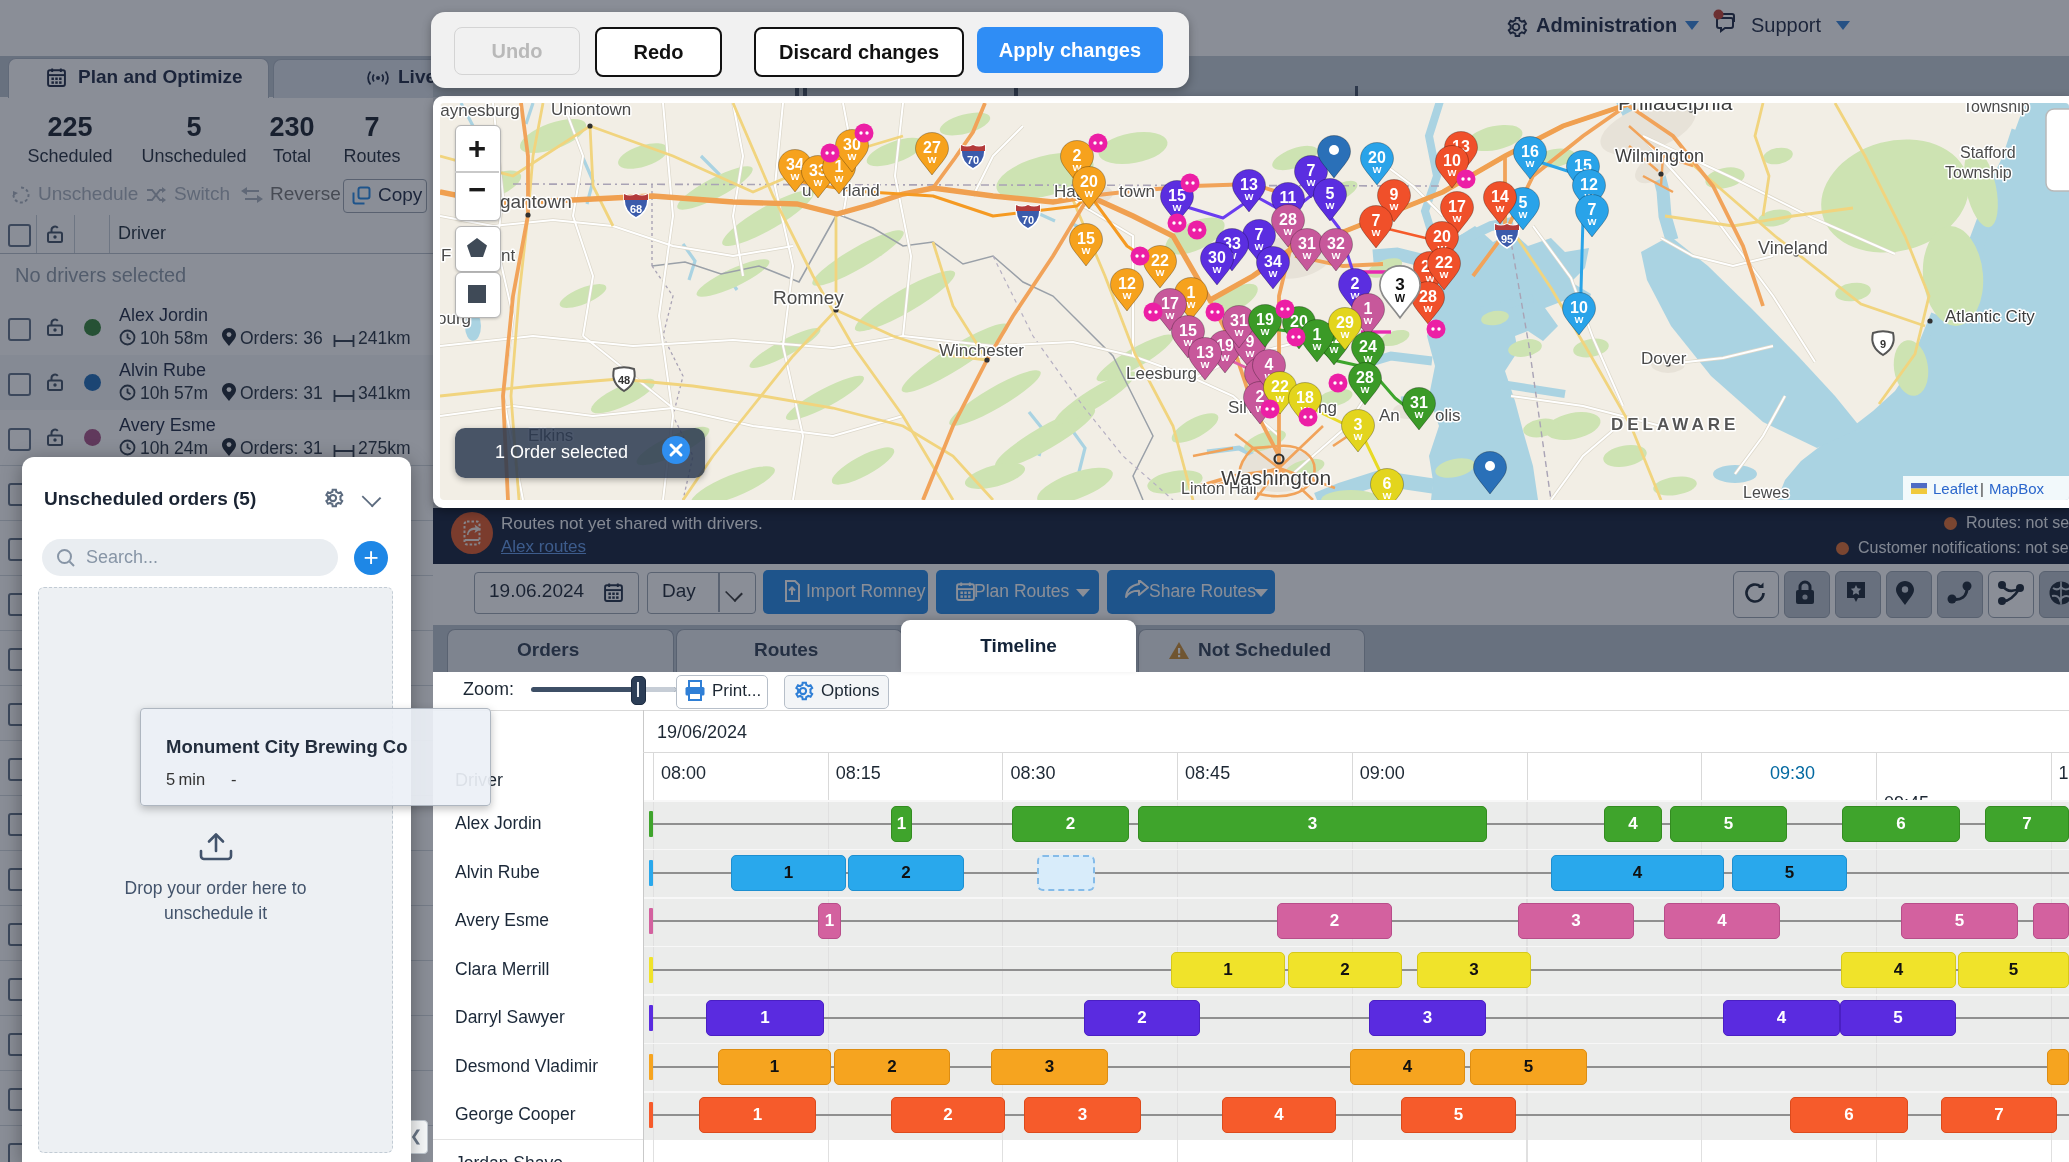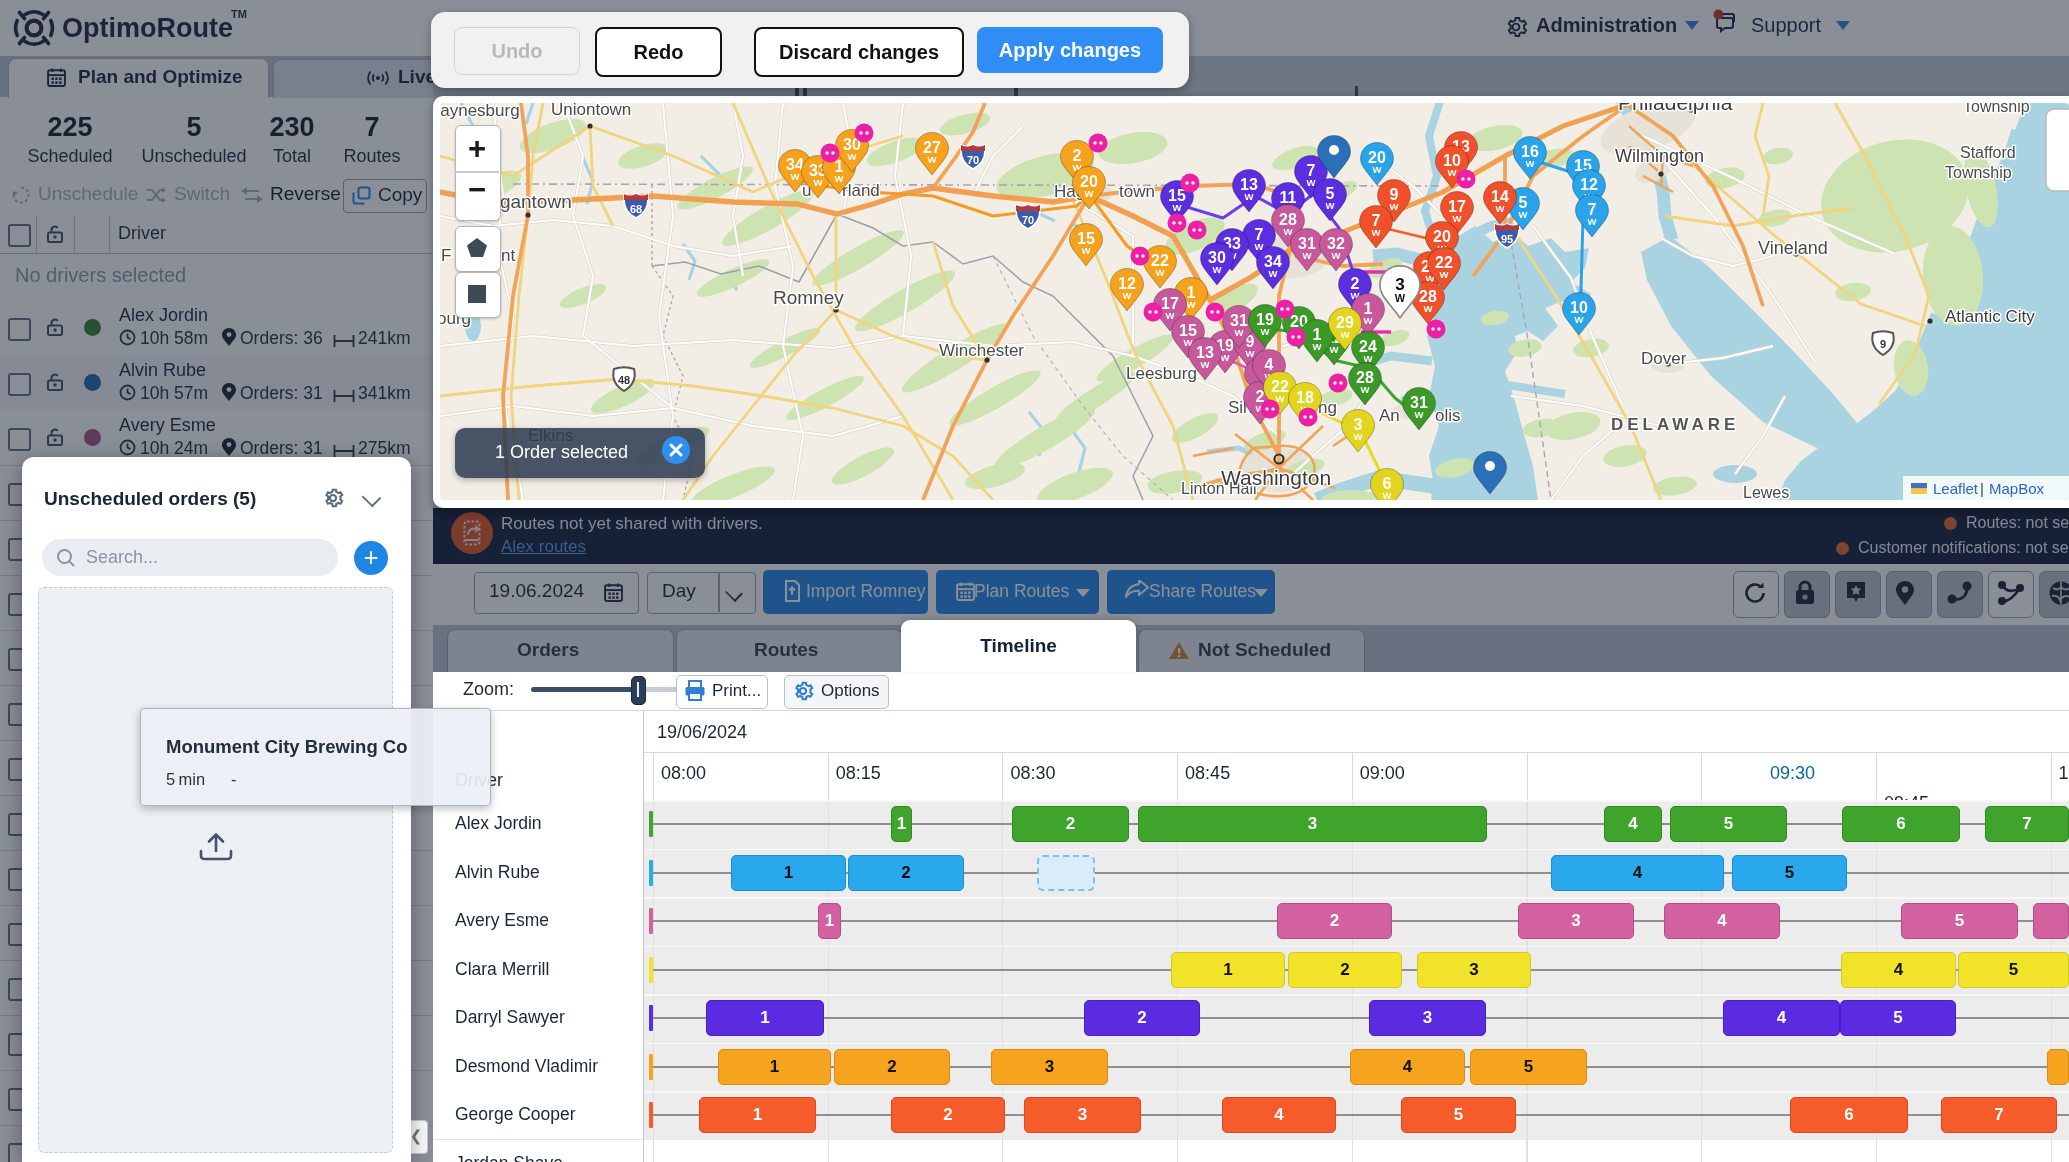--- a/index.html
+++ b/index.html
@@ -5,35 +5,20 @@
 body{width:2069px;height:1162px;overflow:hidden;font-family:"Liberation Sans",sans-serif;background:#fff;position:relative;}
 .abs{position:absolute;}
 .stage{position:absolute;left:0;top:0;width:2069px;height:1162px;overflow:hidden;}
 .dim{position:absolute;left:0;top:0;width:2069px;height:1162px;background:rgba(30,39,56,0.52);z-index:20;}
 .chk{border:2px solid #5d6e84;border-radius:3px;background:#fff;}
 </style></head>
 <body>
 <div class="stage">
 <div class="abs" style="left:0;top:0;width:2069px;height:1162px;background:#e8ecf0;"></div>
     <div class="abs" style="left:0;top:0;width:2069px;height:56px;background:#ffffff;"></div>
-    <div class="abs" style="left:12px;top:6px;width:240px;height:44px;"><svg width="245" height="44" viewBox="0 0 245 44">
-<g stroke="#17233d" stroke-width="3.6" fill="none" stroke-linecap="round">
-<circle cx="22" cy="22" r="7.4" stroke-width="4.2"></circle>
-<path d="M13 8.5 A17 17 0 0 1 31 8.5"></path>
-<path d="M13 35.5 A17 17 0 0 0 31 35.5"></path>
-<path d="M7.5 6.5 L12.5 12.5"></path>
-          <path d="M36.5 6.5 L31.5 12.5"></path>
-<path d="M7.5 37.5 L12.5 31.5"></path>
-          <path d="M36.5 37.5 L31.5 31.5"></path>
-<path d="M5.2 14.5 A19 19 0 0 0 5.2 29.5"></path>
-<path d="M38.8 14.5 A19 19 0 0 1 38.8 29.5"></path>
-</g>
-<text x="50" y="31" font-family="Liberation Sans,sans-serif" font-size="27" font-weight="bold" fill="#17233d">OptimoRoute</text>
-<text x="219" y="12" font-family="Liberation Sans,sans-serif" font-size="11" font-weight="bold" fill="#17233d">TM</text>
-</svg></div>
     <div class="abs" style="left:1504px;top:15px;width:24px;height:24px;"><svg width="24" height="24" viewBox="0 0 24 24">
         <path fill="none" stroke="#17233d" stroke-width="1.9" d="M12 8.6a3.4 3.4 0 1 0 0 6.8 3.4 3.4 0 0 0 0-6.8zm8.2 3.4c0 .6-.05 1.1-.15 1.6l2 1.55-1.8 3.1-2.35-.95c-.8.65-1.4 1-2.35 1.35L15.2 21h-3.6l-.35-2.35c-.95-.35-1.55-.7-2.35-1.35l-2.35.95-1.8-3.1 2-1.55a8.3 8.3 0 0 1 0-3.2l-2-1.55 1.8-3.1 2.35.95c.8-.65 1.4-1 2.35-1.35L11.6 3h3.6l.35 2.35c.95.35 1.55.7 2.35 1.35l2.35-.95 1.8 3.1-2 1.55c.1.5.15 1 .15 1.6z"></path>
       </svg></div>
     <div class="abs" style="left:1536px;top:14px;font-size:20px;font-weight:bold;color:#17233d;text-align:right;">Administration</div>
     <div class="abs" style="left:1685px;top:21px;width:0;height:0;border-left:7px solid transparent;border-right:7px solid transparent;border-top:9px solid #2e7fd8;"></div>
     <div class="abs" style="left:1712px;top:9px;width:26px;height:26px;"><svg width="26" height="26" viewBox="0 0 26 26">
         <g fill="none" stroke="#17233d" stroke-width="2">
           <path d="M7 9h12a2 2 0 0 1 2 2v6a2 2 0 0 1-2 2h-6l-4 3v-3H7a2 2 0 0 1-2-2v-6a2 2 0 0 1 2-2z"></path>
           <path d="M9 9V7a2 2 0 0 1 2-2h9a2 2 0 0 1 2 2v6"></path>
         </g>
@@ -98,21 +83,21 @@
     <div class="abs" style="left:241px;top:187px;width:22px;height:16px;"><svg width="22" height="16" viewBox="0 0 22 16">
         <g stroke="#a7b0bc" stroke-width="2" fill="none">
           <path d="M4 4h14"></path>
           <path d="M18 12H4"></path>
         </g>
         <g fill="#a7b0bc">
           <path d="M6 0L0 4l6 4z"></path>
           <path d="M16 8l6 4-6 4z"></path>
         </g>
       </svg></div>
-    <div class="abs" style="left:270px;top:183px;font-size:19px;color:#0f172a;">Reverse</div>
+    <div class="abs" style="left:270px;top:183px;font-size:19px;color:#737373;">Reverse</div>
     <div class="abs" style="left:343px;top:179px;width:82px;height:32px;background:#fff;border:1px solid #98a2ae;border-radius:4px;"></div>
     <div class="abs" style="left:352px;top:186px;width:19px;height:19px;"><svg width="19" height="19" viewBox="0 0 19 19">
         <g fill="none" stroke="#1e87e6" stroke-width="2">
           <rect x="6.5" y="1.5" width="11" height="11" rx="2"></rect>
           <path d="M12.5 17.5h-9a2 2 0 0 1-2-2v-9"></path>
         </g>
       </svg></div>
     <div class="abs" style="left:378px;top:184px;font-size:19px;color:#17233d;">Copy</div>
     <div class="abs" style="left:0;top:215px;width:433px;height:38px;border-bottom:1.5px solid #b6bfc9;"></div>
     <div class="abs chk" style="left:8px;top:224px;width:19px;height:19px;"></div>
@@ -1208,16 +1193,17 @@
     <div class="abs" style="left:86px;top:547px;font-size:18px;color:#8795a6;z-index:46;">Search...</div>
     <div class="abs" style="left:354px;top:541px;width:34px;height:34px;border-radius:50%;background:#1e87e6;color:#fff;font-size:26px;line-height:32px;text-align:center;z-index:46;">+</div>
     <div class="abs" style="left:38px;top:587px;width:355px;height:566px;background:#edf0f3;border:1.5px dashed #c2cbd4;border-radius:6px;box-sizing:border-box;z-index:46;"></div>
     <div class="abs" style="left:198px;top:831px;width:36px;height:30px;z-index:46;"><svg width="36" height="30" viewBox="0 0 36 30">
         <g fill="none" stroke="#42536b" stroke-width="2.6" stroke-linecap="round" stroke-linejoin="round">
           <path d="M3 20v5a3 3 0 0 0 3 3h24a3 3 0 0 0 3-3v-5"></path>
           <path d="M18 20V4"></path>
           <path d="M11 10.5 18 3.5l7 7"></path>
         </g>
       </svg></div>
+    <div class="abs" style="left:38px;top:876px;width:355px;text-align:center;font-size:17.5px;color:#42536b;line-height:25px;z-index:46;">Drop your order here to<br>unschedule it</div>
     <div class="abs" style="left:140px;top:708px;width:349px;height:96px;background:rgba(235,240,246,0.92);border:1px solid #aeb6c0;border-radius:4px;box-shadow:0 3px 8px rgba(0,0,0,0.25);z-index:50;"></div>
     <div class="abs" style="left:166px;top:736px;font-size:18.5px;font-weight:bold;color:#222d3d;z-index:51;">Monument City Brewing Co</div>
     <div class="abs" style="left:166px;top:770px;font-size:16.5px;color:#333;z-index:51;">5 min</div>
     <div class="abs" style="left:231px;top:770px;font-size:16.5px;color:#333;z-index:51;">-</div>
   </div>
 </body></html>

